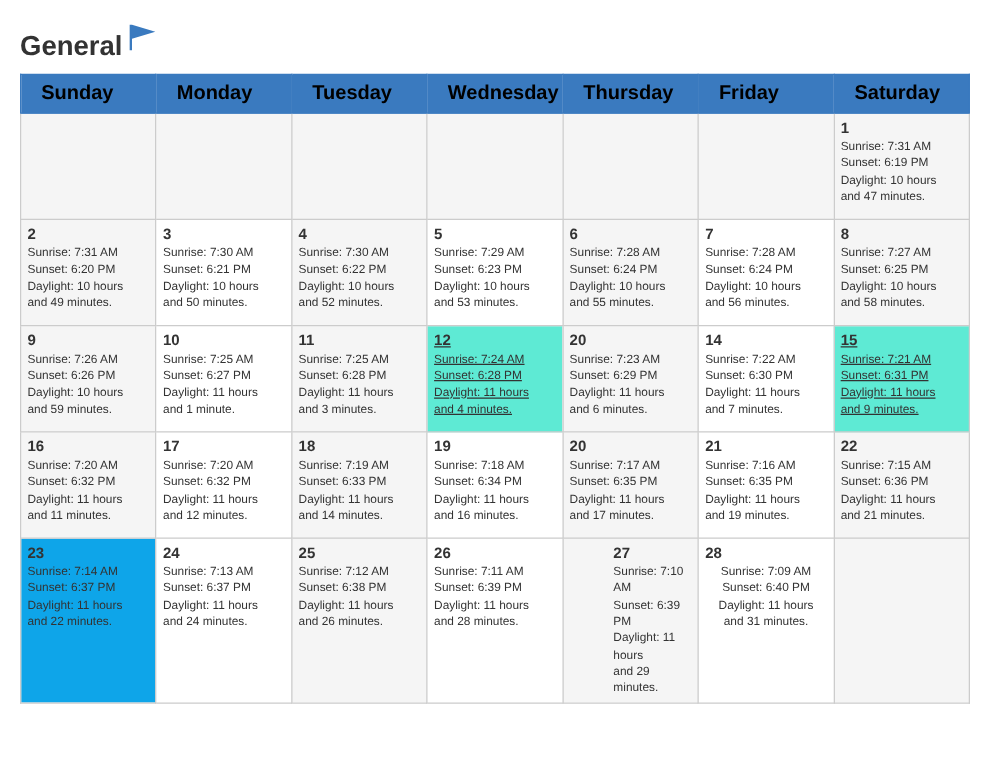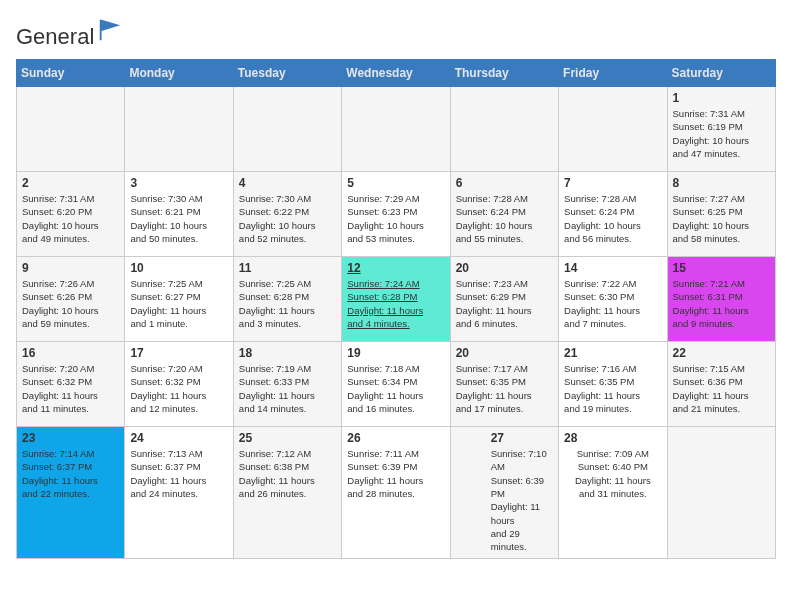--- a/index.html
+++ b/index.html
@@ -15,21 +15,21 @@
       justify-content: space-between;
       align-items: flex-start;
       margin-bottom: 10px;
     }
     .logo {
       display: flex;
       align-items: center;
     }
     .logo-text {
       font-size: 22px;
-      font-weight: normal;
+      font-weight: bold;
       line-height: 1.1;
       text-align: right;
     }
     .logo-general { color: #333; }
     .logo-icon {
       width: 28px;
       height: 28px;
       margin-left: 2px;
     }
     .title-block {
@@ -45,24 +45,24 @@
       font-size: 16px;
       color: #555;
     }
     table {
       width: 100%;
       border-collapse: collapse;
       table-layout: fixed;
     }
     th {
       background-color: #3a7abf;
-      color: #e5e5e5;
-      font-size: 12px;
+      color: #000000;
+      font-size: 16px;
       font-weight: bold;
-      padding: 6px 4px;
+      padding: 6px 16px;
       text-align: left;
       border: 1px solid #3a7abf;
     }
     td {
       vertical-align: top;
       border: 1px solid #ccc;
       padding: 4px 5px;
       height: 85px;
       font-size: 10px;
       color: #333;
@@ -230,21 +230,21 @@
 Daylight: 11 hours
 and 6 minutes.</div>
         </td>
         <td style="background-color: rgb(255, 255, 255);">
           <span class="day-number">14</span>
           <div class="day-info" style="white-space: pre-line;">Sunrise: 7:22 AM
 Sunset: 6:30 PM
 Daylight: 11 hours
 and 7 minutes.</div>
         </td>
-        <td style="background-color: #d946ef;">
+        <td style="background-color: #5eead4; text-decoration: underline;">
           <span class="day-number">15</span>
           <div class="day-info" style="white-space: pre-line;">Sunrise: 7:21 AM
 Sunset: 6:31 PM
 Daylight: 11 hours
 and 9 minutes.</div>
         </td>
       </tr>
       <tr>
         <td style="background-color: rgb(245, 245, 245);">
           <span class="day-number">16</span>

